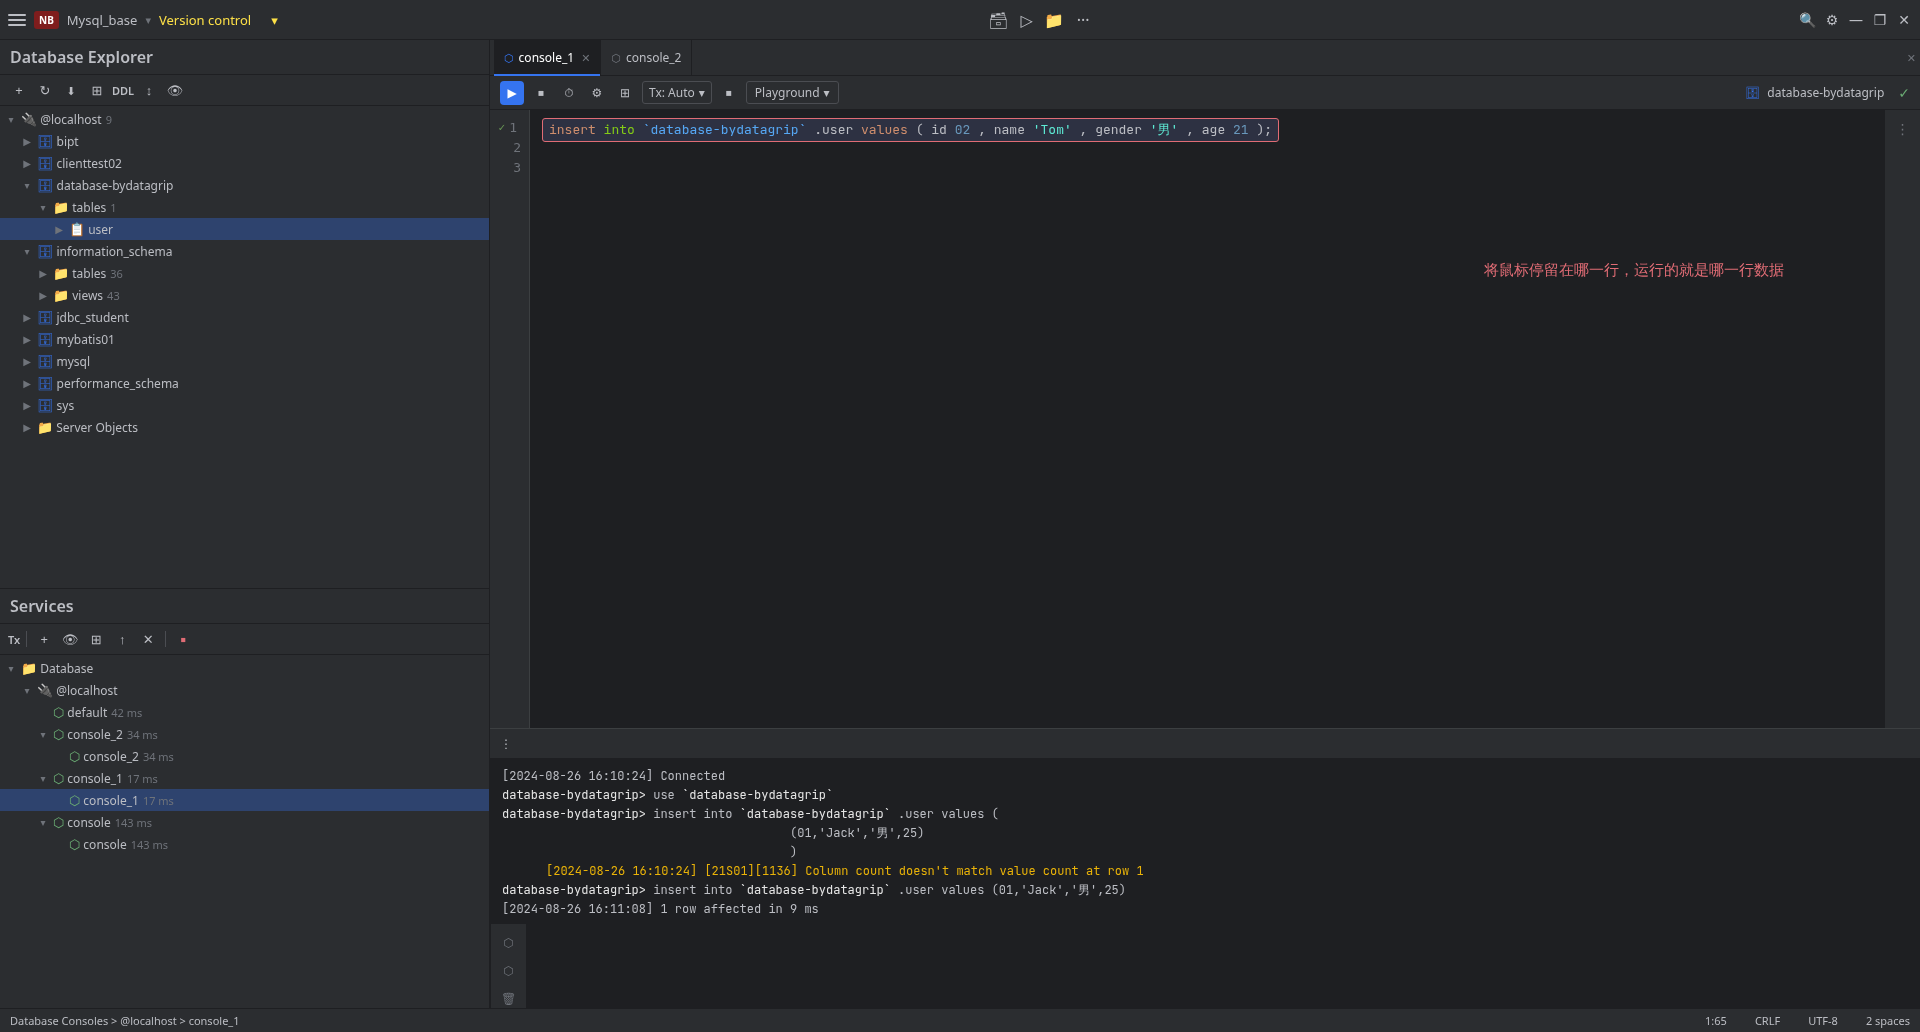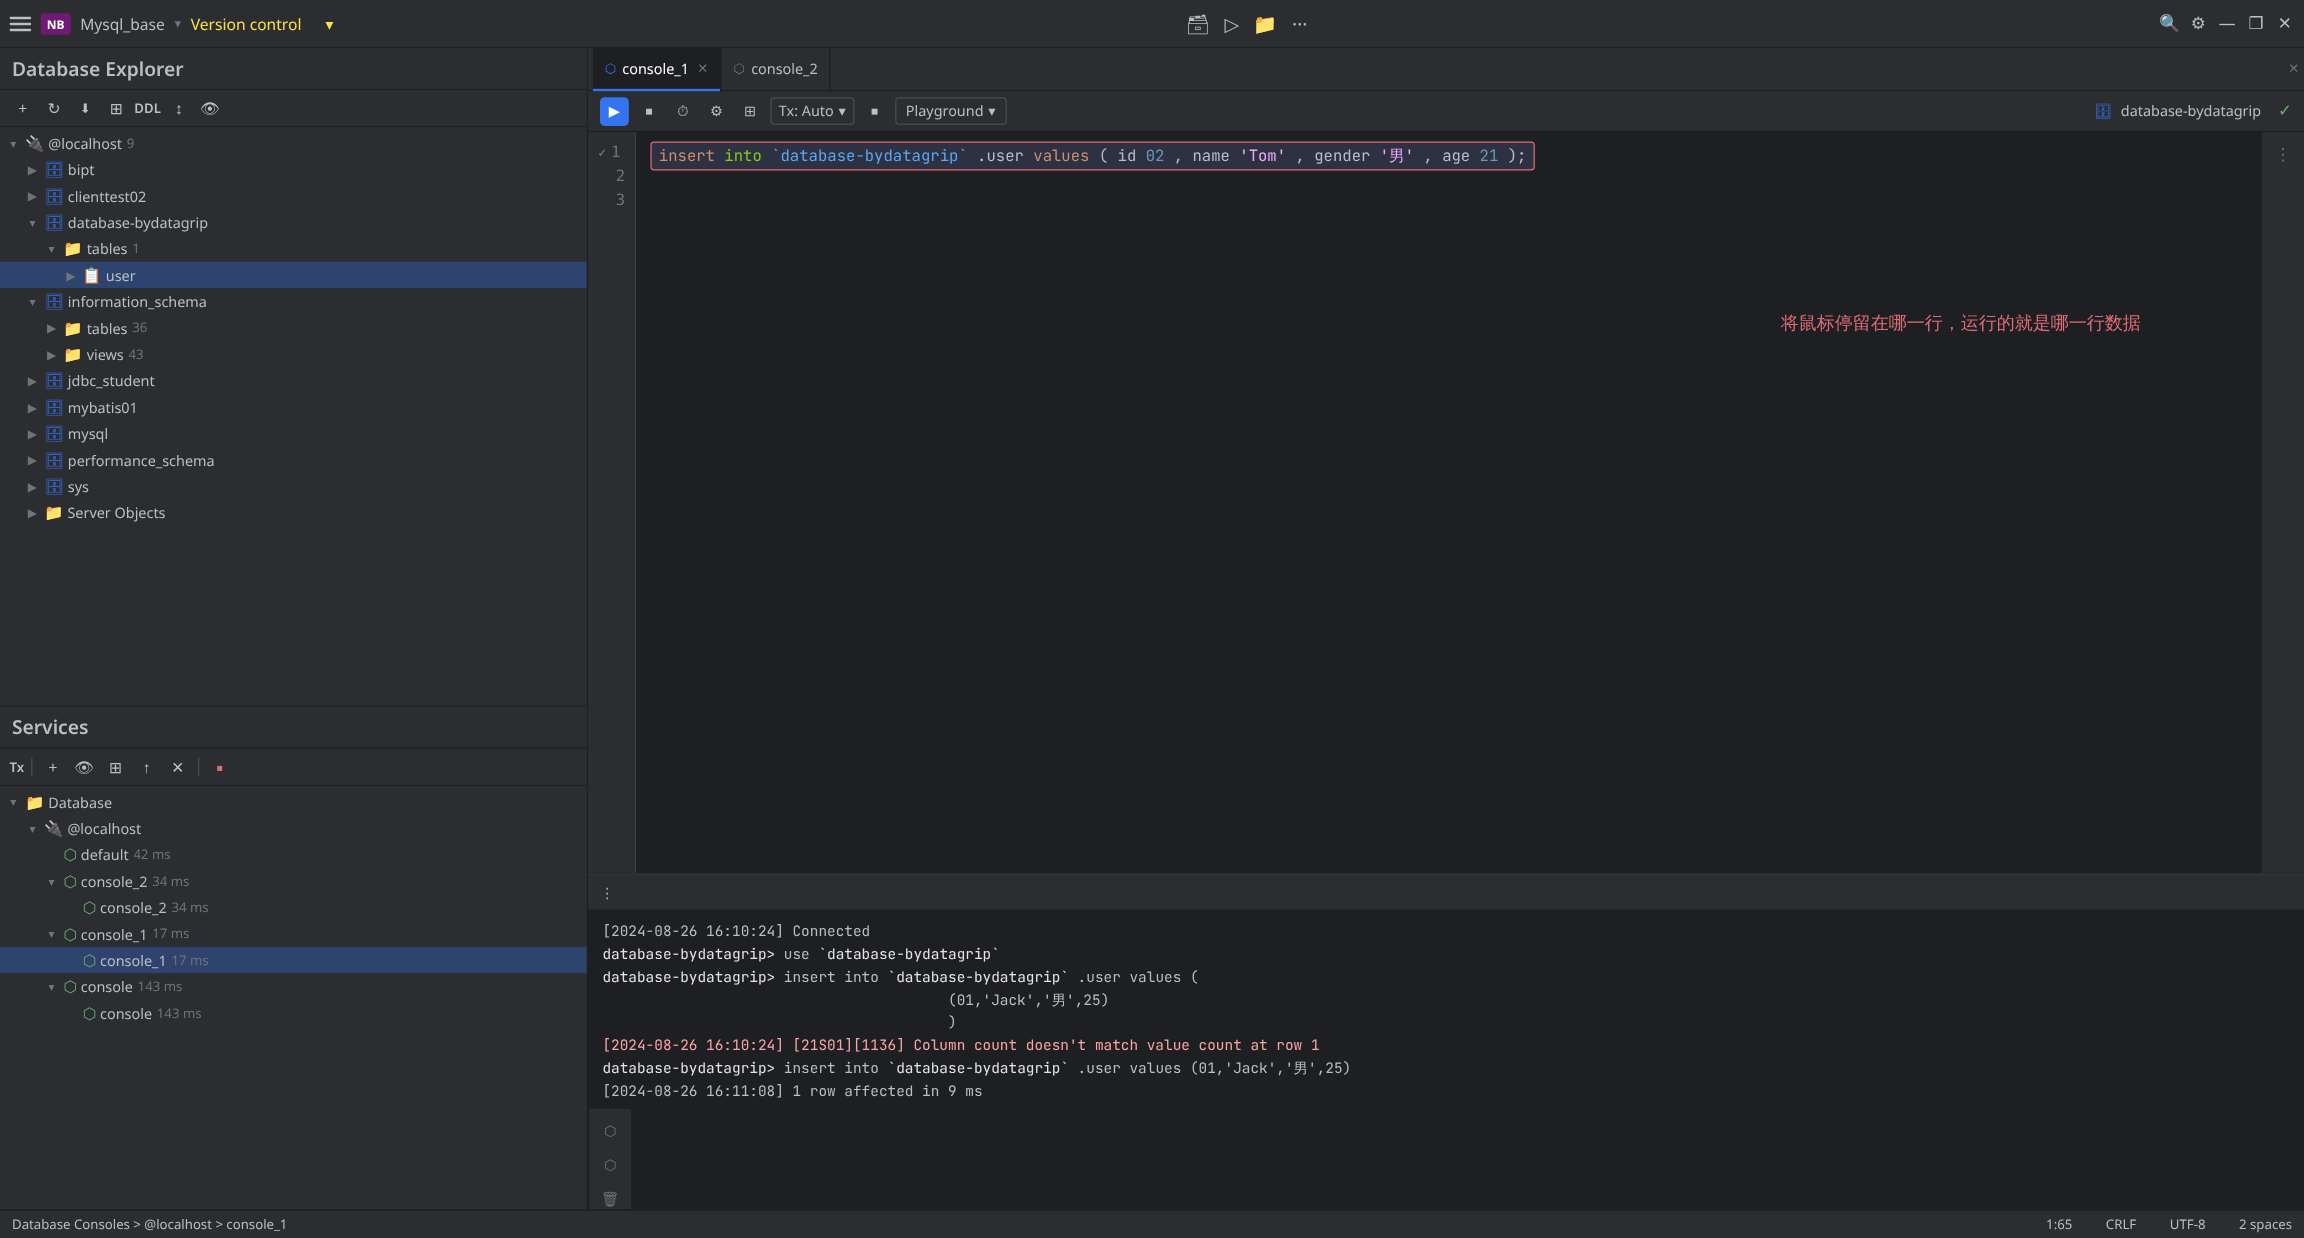--- a/index.html
+++ b/index.html
@@ -32,21 +32,21 @@
     }
     .menu-icon {
       width: 18px; height: 18px;
       display: flex; flex-direction: column; justify-content: center; gap: 3px;
       cursor: pointer;
     }
     .menu-icon span {
       display: block; height: 2px; background: #bcbec4; border-radius: 1px;
     }
     .app-badge {
-      background: #701a75;
+      background: #7f1d1d;
       color: white;
       font-size: 10px;
       font-weight: bold;
       padding: 2px 5px;
       border-radius: 3px;
     }
     .project-name {
       color: #bcbec4;
       font-size: 13px;
     }
@@ -345,21 +345,21 @@
       line-height: 20px;
       color: #bcbec4;
       position: relative;
     }
     .code-line {
       display: flex;
       align-items: center;
     }
     .kw-insert { color: #cf8e6d; }
     .kw-into { color: #84cc16; }
-    .str-val { color: #f0abfc; }
+    .str-val { color: #5eead4; }
     .num-val { color: #6897bb; }
     .tbl-name { color: #56a8f5; }
 
     .annotation-text {
       position: absolute;
       right: 100px;
       top: 150px;
       color: #e06c75;
       font-size: 15px;
       font-family: 'Microsoft YaHei', sans-serif;
@@ -384,21 +384,21 @@
     }
     .output-content {
       flex: 1;
       overflow-y: auto;
       padding: 8px 12px;
       font-family: 'JetBrains Mono', 'Courier New', monospace;
       font-size: 12px;
       line-height: 19px;
     }
     .out-normal { color: #bcbec4; }
-    .out-error { color: #fca5a5; }
+    .out-error { color: #eab308; margin-left: 44px; }
     .out-cmd { color: #e5e5e5; }
 
     
     .status-bar {
       height: 24px;
       background: #2b2d30;
       display: flex;
       align-items: center;
       padding: 0 10px;
       gap: 10px;

